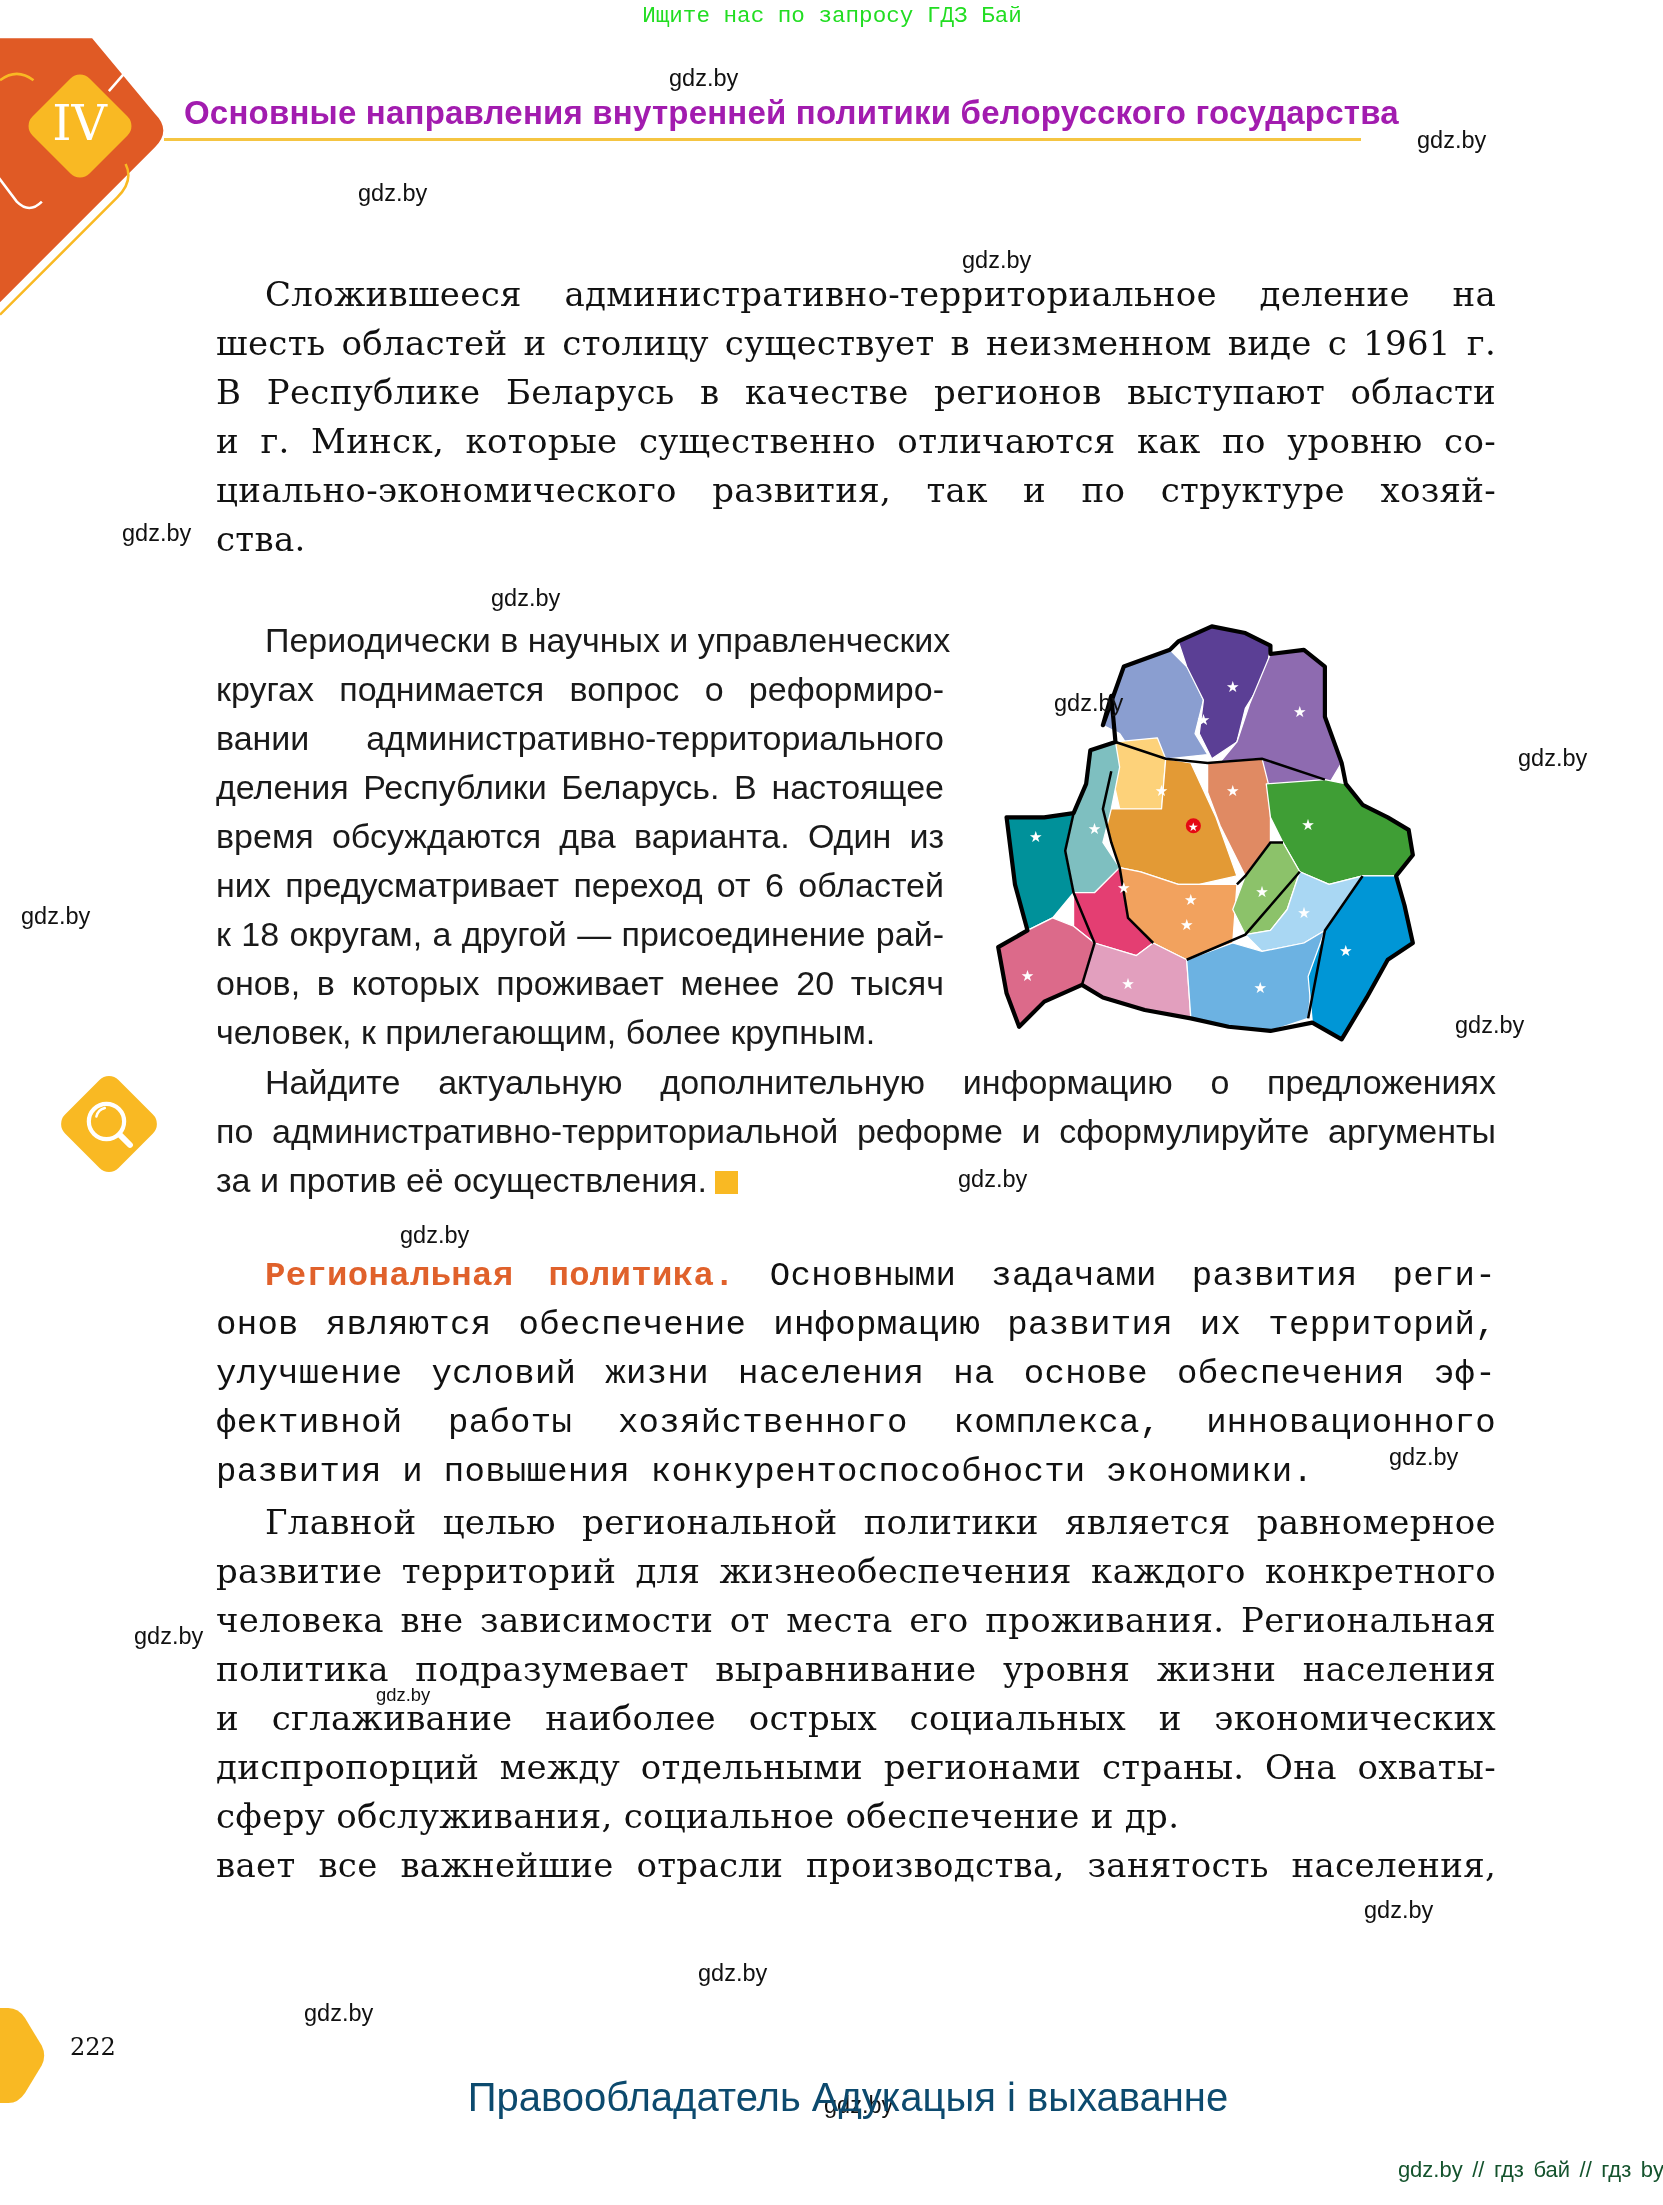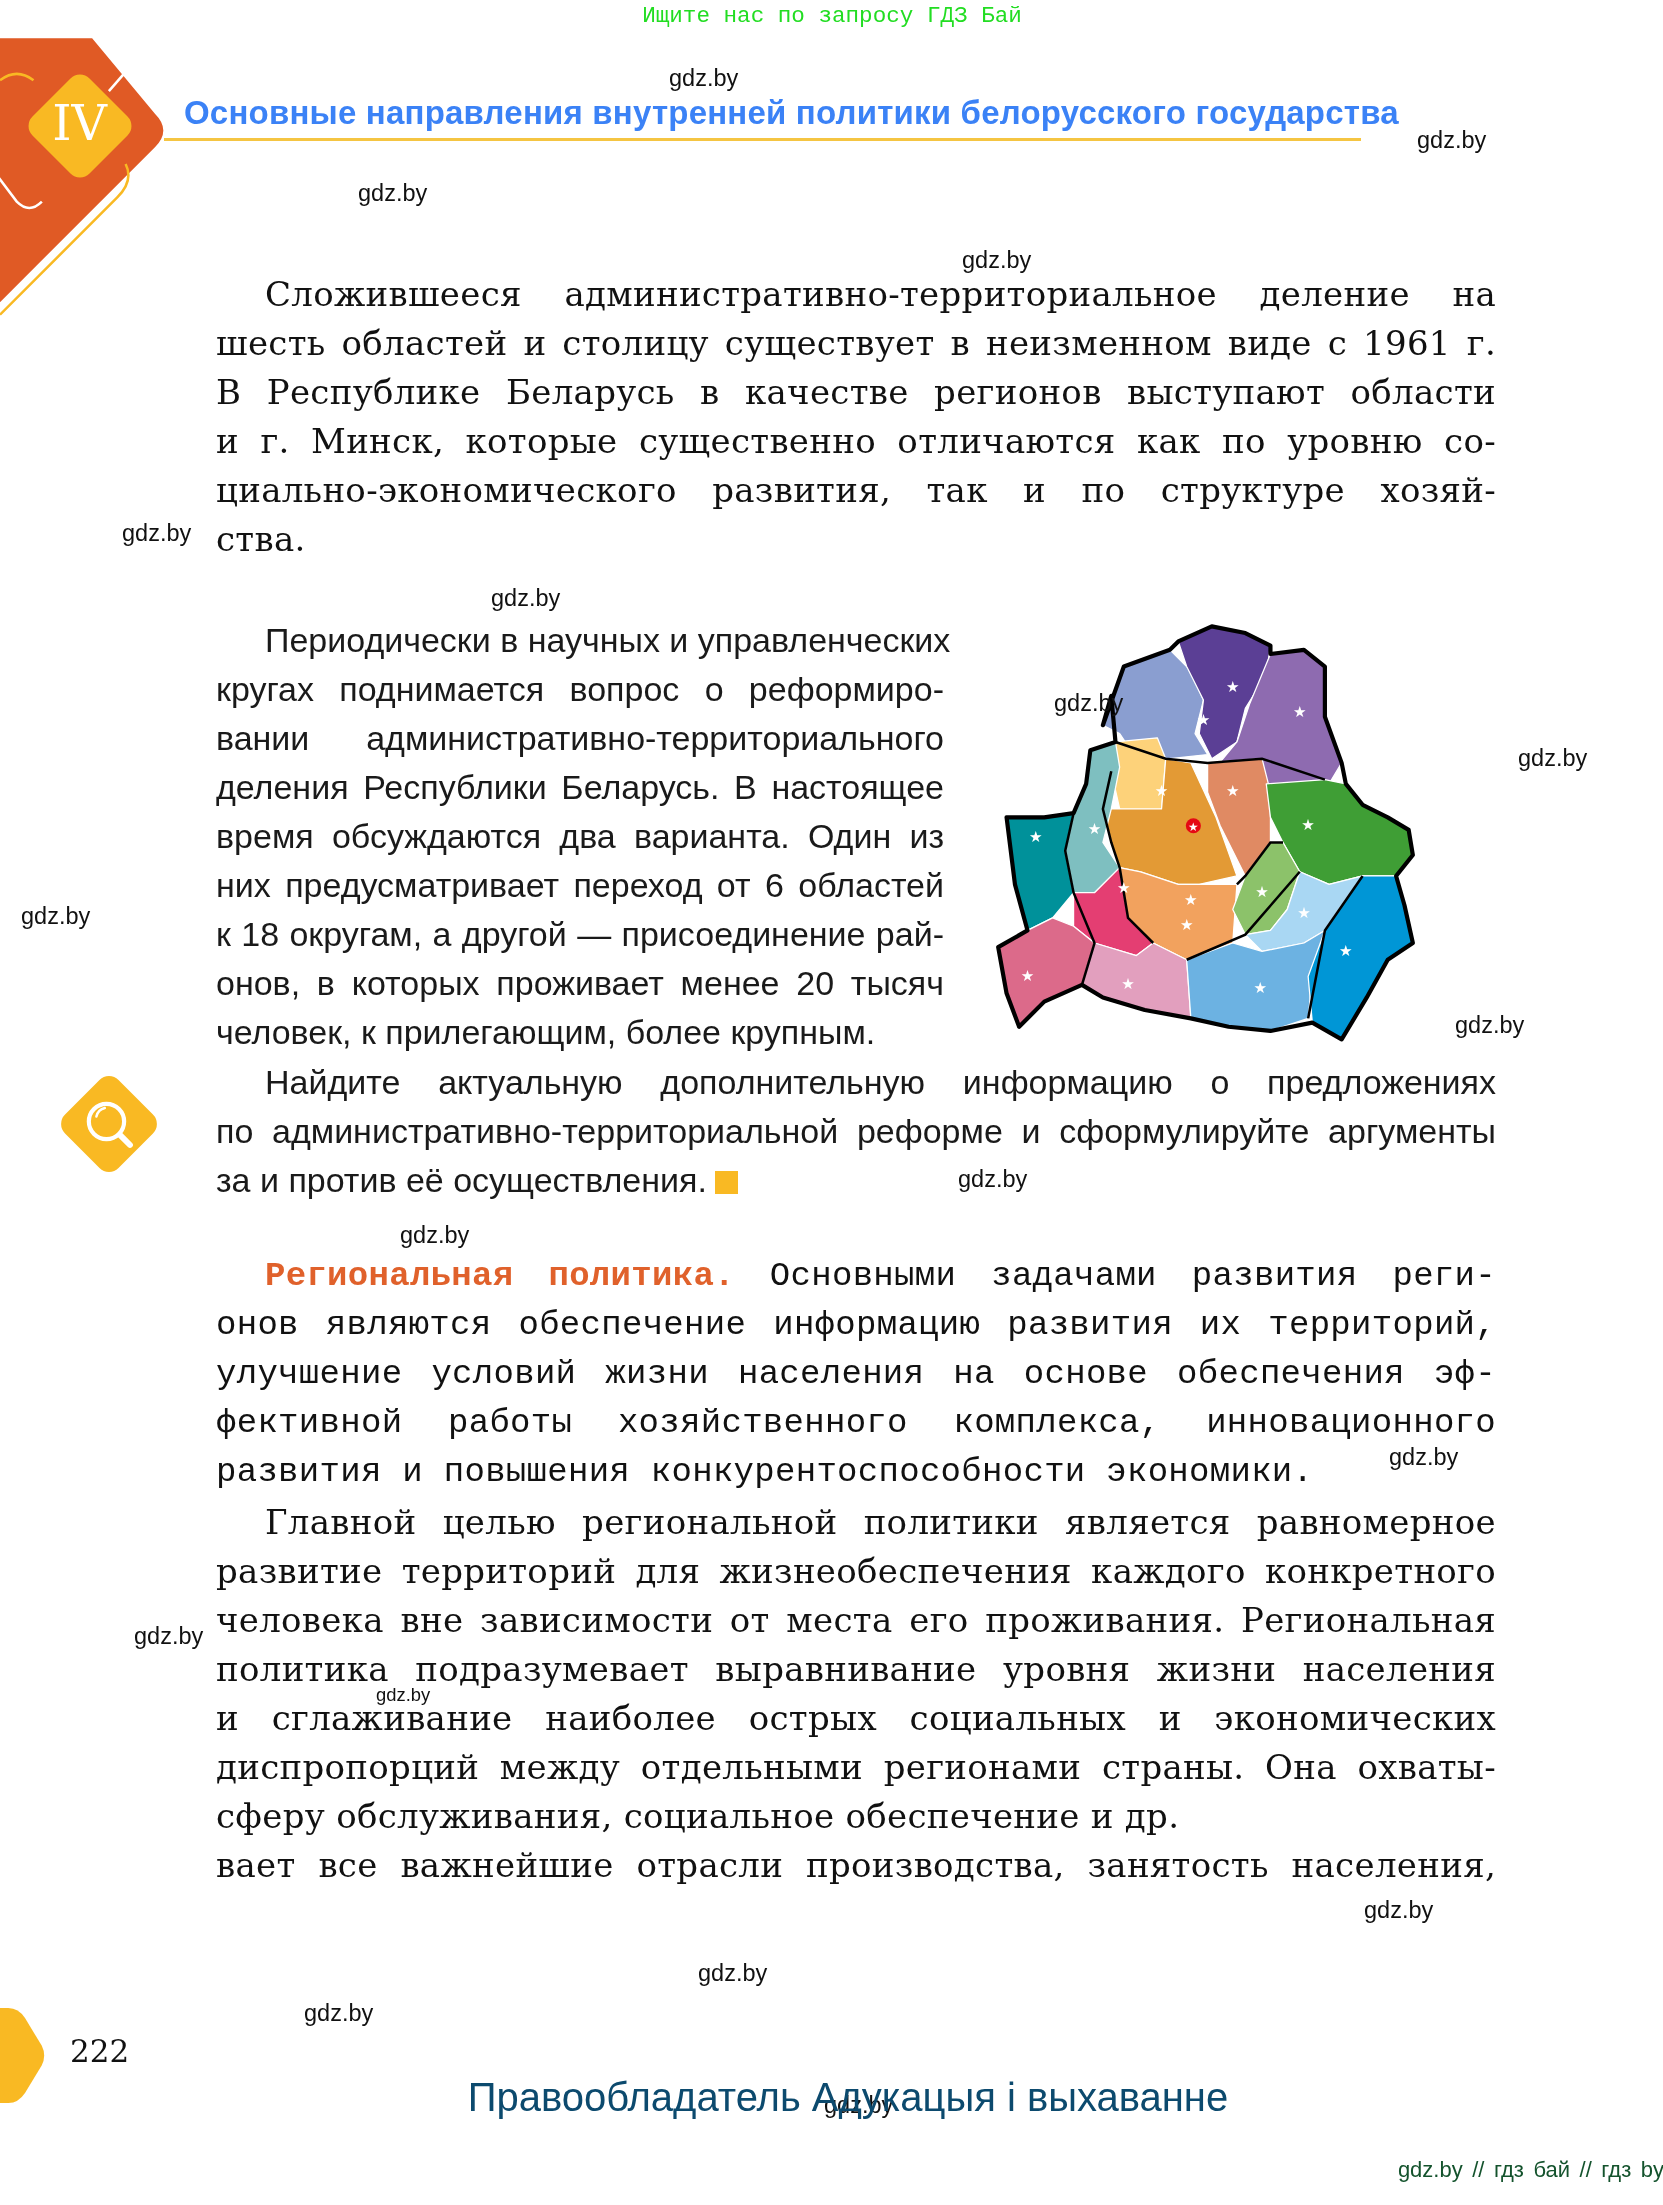--- a/index.html
+++ b/index.html
@@ -1,31 +1,31 @@
 <!DOCTYPE html>
 <html style="font-size:13.4px"><head>
 <meta charset="utf-8">
 <style>
   html, body { margin:0; padding:0; background:#ffffff; }
   body { width:1664px; height:2205px; position:relative; overflow:hidden; font-family:"Liberation Sans", sans-serif; color:#111; }
   .abs { position:absolute; }
   .wm { position:absolute; font-family:"Liberation Sans", sans-serif; font-size:23.5px; color:#111; white-space:nowrap; }
   .wm.small { font-size:18.4px; }
   .banner { position:absolute; left:0; width:1664px; top:3.4px; text-align:center; font-size:22.6px; color:#22dd22;font-family:Liberation Mono, monospace; }
-  .title { position:absolute; left:184px; top:94px; font-size:33px; font-weight:bold; color:#3b82f6; white-space:nowrap; letter-spacing:0.2px; }
+  .title { position:absolute; left:184px; top:94px; font-size:33px; font-weight:bold; color:#a21caf; white-space:nowrap; letter-spacing:0.2px; }
   .title-rule { position:absolute; left:164px; top:138px; width:1197px; height:3.4px; background:#F5C542; }
   .serif { font-family:"DejaVu Serif", "Liberation Serif", serif; font-size:34px; line-height:49px; text-align:justify; color:#111; letter-spacing:0.3px; }
   .sans { font-family:"Liberation Sans", sans-serif; font-size:34px; line-height:49px; text-align:justify; color:#1a1a1a; }
   .para { position:absolute; }
   .indent { display:inline-block; width:49px; }
   .line { display:block; text-align:justify; text-align-last:justify; white-space:nowrap; }
   .line.last { text-align-last:left; }
   .accent { color:#E0612B; font-weight:bold; }
   .endmark { display:inline-block; width:22.6px; height:22.6px; background:#F9B923; vertical-align:-1.7px; margin-left:8.4px; }
-  .pagenum { position:absolute; left:70px; top:2033px; font-family:"DejaVu Serif", "Liberation Serif", serif; font-size:31px; color:#111; }
+  .pagenum { position:absolute; left:70px; top:2033px; font-family:"DejaVu Serif", "Liberation Serif", serif; font-size:24px; color:#111; }
   .copyright { position:absolute; left:0; width:1664px; top:2029px; text-align:center; font-size:40px; color:#0c4a6e; padding-left:16px;margin-top:46px; }
   .footer { position:absolute; left:0; width:1664px; top:2157px; text-align:right; font-size:22px; color:#14532d; word-spacing:3.4px; }
 </style>
 </head>
 <body>
 
 <div class="banner">Ищите нас по запросу ГДЗ Бай</div>
 
 <svg class="abs" style="left:0;top:34px" width="201" height="285" viewBox="0 0 240 340">
   <path d="M0 5 L110 5 L185 95 Q205 115 185 135 L0 320 Z" fill="#E05A25"></path>

